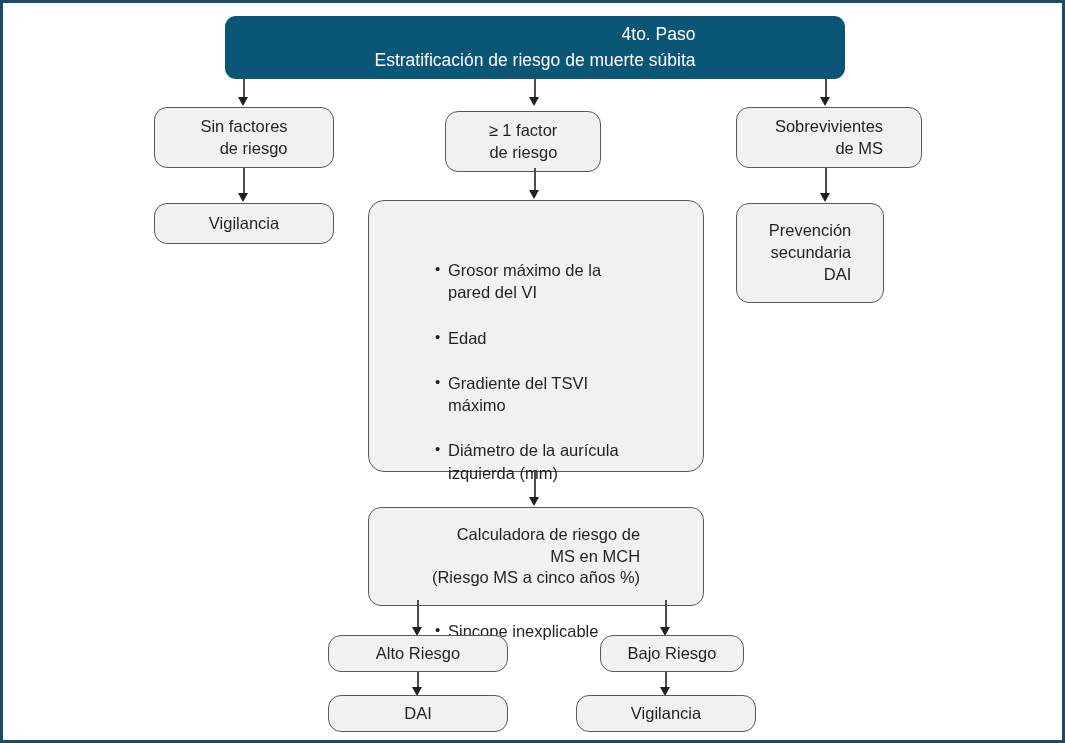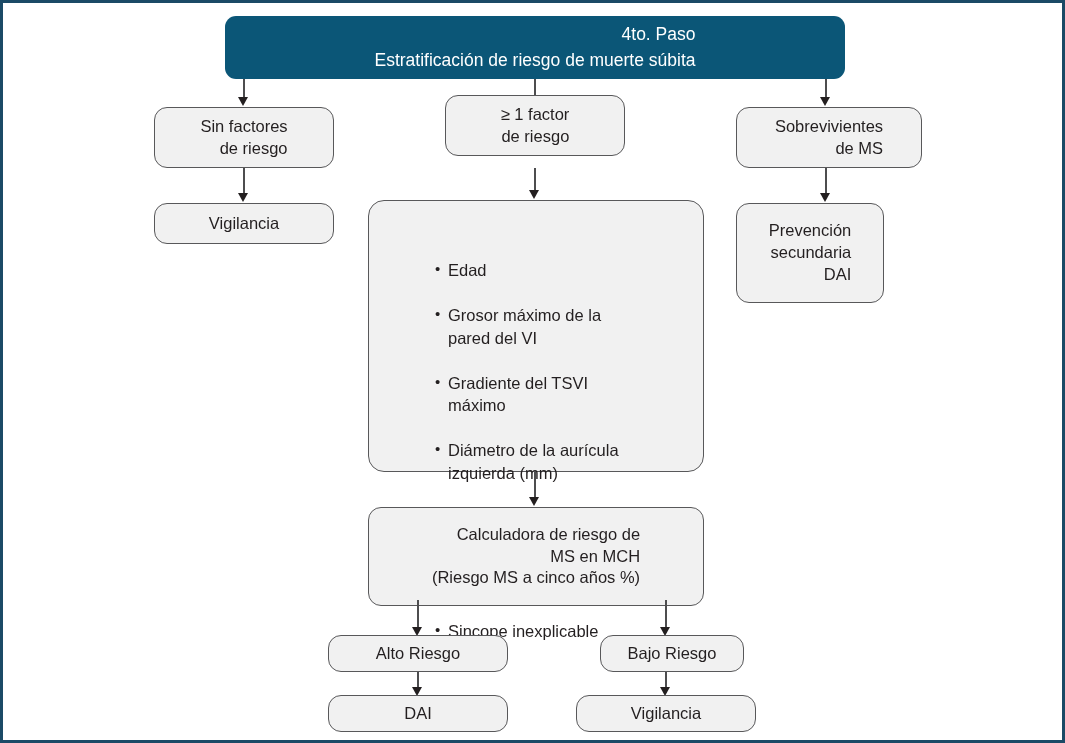--- a/index.html
+++ b/index.html
@@ -111,31 +111,31 @@
     <div class="arrowhead" style="left:817px; top:94px;"></div>
 
     <div class="node" style="left:151px; top:104px; width:180px; height:61px;">Sin factores
 de riesgo</div>
 
     <div class="vline" style="left:240px; top:165px; height:26px;"></div>
     <div class="arrowhead" style="left:235px; top:190px;"></div>
 
     <div class="node" style="left:151px; top:200px; width:180px; height:41px;">Vigilancia</div>
 
-    <div class="node" style="left:442px; top:92px; width:180px; height:61px;">≥ 1 factor
+    <div class="node" style="left:442px; top:108px; width:156px; height:61px;">≥ 1 factor
 de riesgo</div>
 
     <div class="vline" style="left:531px; top:165px; height:23px;"></div>
     <div class="arrowhead" style="left:526px; top:187px;"></div>
 
     <div class="node bullets" style="left:365px; top:197px; width:336px; height:272px;">
       <ul class="bullet-list">
-        <li>Edad</li>
         <li>Grosor máximo de la
 pared del VI</li>
+        <li>Edad</li>
         <li>Gradiente del TSVI
 máximo</li>
         <li>Diámetro de la aurícula
 izquierda (mm)</li>
         <li>Historia familiar</li>
         <li>Taquicardia ventricular
 no sostenida</li>
         <li>Sincope inexplicable</li>
       </ul>
     </div>

